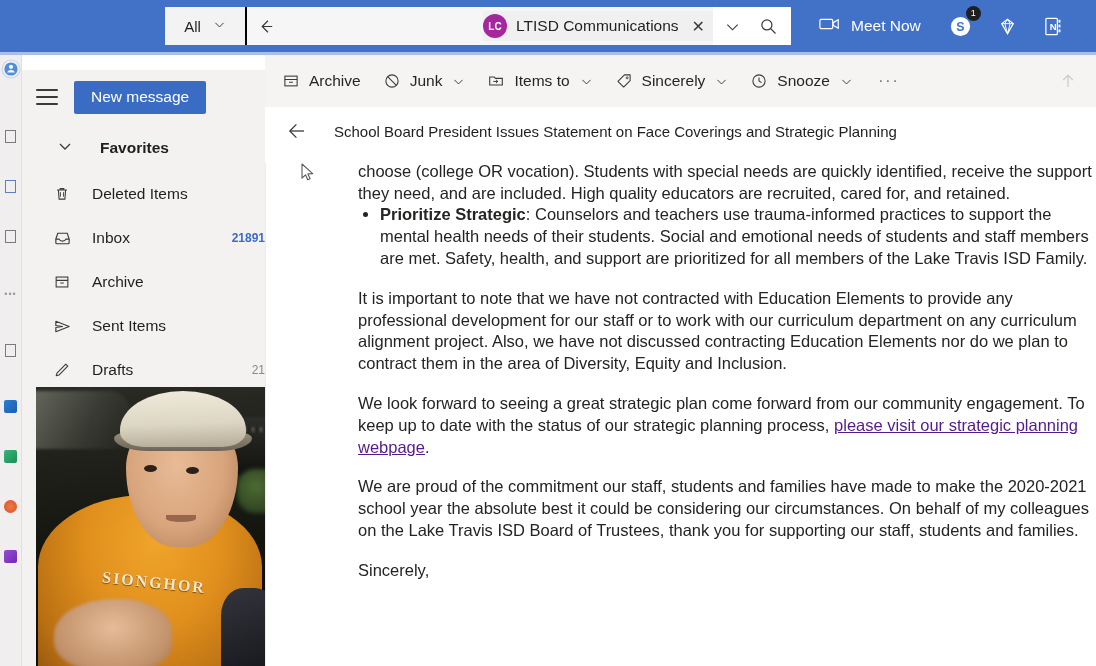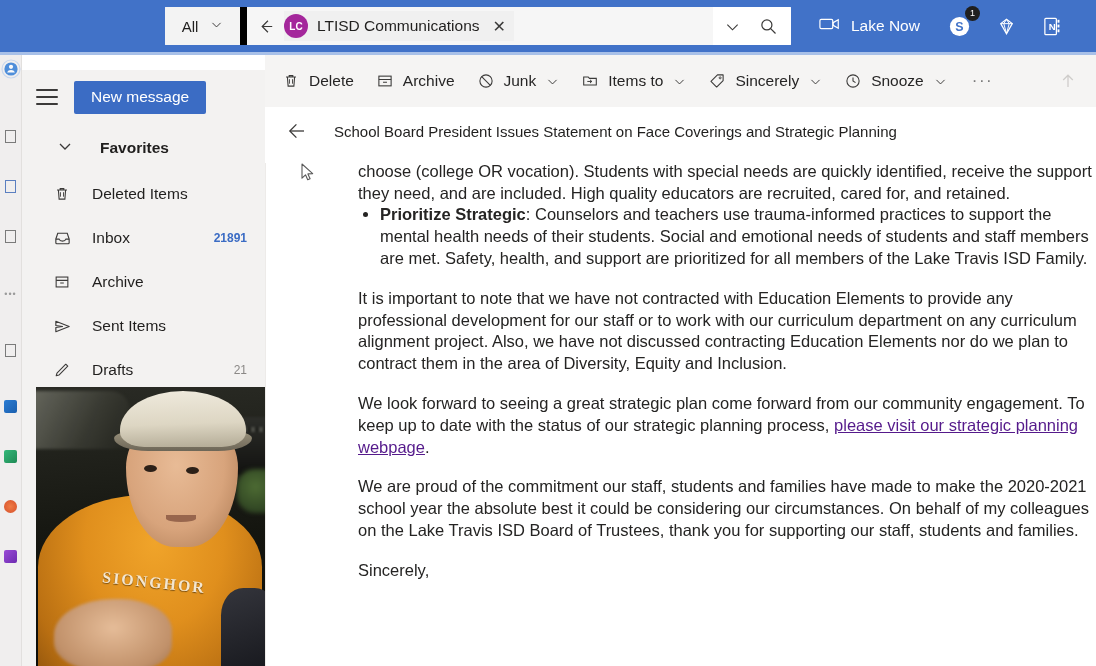--- a/index.html
+++ b/index.html
@@ -22,26 +22,26 @@
     padding-left: 2px;
   }
   .search-shell {
     width: 626px; height: 38px; background: #ffffff;
     display: flex; align-items: center; border-radius: 1px;
     overflow: hidden;
   }
   .scope-box {
     width: 82px; height: 38px; background: #f3f3f3;
     display: flex; align-items: center; justify-content: center; gap: 12px;
-    flex: 0 0 auto; border-right: 7px solid #000000;
+    flex: 0 0 auto; border-right: 2px solid #000000;
   }
   .scope-label { font-size: 15px; color: #201f1e; }
   .pill-area {
     display: flex; align-items: center; flex: 1 1 auto; height: 38px;
-    background: #f6f6f6; padding-left: 10px; gap: 8px;
+    background: #f6f6f6; padding-left: 10px; gap: 8px; justify-content: space-between;
   }
   .back-arrow-search { color: #3b3a39; display: flex; align-items: center; }
   .recip-pill {
     display: flex; align-items: center; gap: 9px;
     height: 30px; padding: 0 4px 0 0;
     background: #f0f0f0;
   }
   .avatar-lc {
     width: 24px; height: 24px; border-radius: 50%;
     background: #a4279b; color: #fff;
@@ -99,21 +99,21 @@
     display: flex; align-items: center; border: none; cursor: pointer;
     border-radius: 2px; font-family: inherit;
   }
   .fav-row {
     display: flex; align-items: center; height: 48px; padding-left: 35px; gap: 27px;
     cursor: pointer;
   }
   .fav-label { font-size: 15.5px; color: #201f1e; font-weight: 600; }
   .folder-item {
     display: flex; align-items: center; height: 44px;
-    padding-left: 30px; padding-right: 18px; gap: 20px; cursor: pointer;
+    padding-left: 30px; gap: 20px; cursor: pointer;
   }
   .fi-icon { width: 20px; height: 20px; color: #3b3a39; display:flex; align-items:center; justify-content:center; flex: 0 0 auto; }
   .fi-label { font-size: 15.5px; color: #201f1e; flex: 1 1 auto; }
   .fi-count { font-size: 12px; color: #3b6cc4; font-weight: 600; }
   .fi-count.dim { color: #8a8886; font-weight: 400; }
 
   
   .webcam {
     position: absolute; left: 36px; top: 387px; width: 255px; height: 279px;
     overflow: hidden; background: #1a1410;
@@ -270,21 +270,21 @@
       </div>
     </div>
 
     <div class="meet-now">
       <span>
         <svg width="22" height="16" viewBox="0 0 24 16">
           <rect x="1" y="3" width="14" height="10" rx="1.4" fill="none" stroke="#ffffff" stroke-width="1.3"></rect>
           <path d="M15.5 6.5L21 3.4v9.2l-5.5-3.1z" fill="none" stroke="#ffffff" stroke-width="1.3"></path>
         </svg>
       </span>
-      <span>Lake Now</span>
+      <span>Meet Now</span>
     </div>
 
     <div class="top-icons">
       <span class="top-icon">
         <svg width="23" height="23" viewBox="0 0 24 24">
           <circle cx="12" cy="12" r="10" fill="#ffffff"></circle>
           <text x="12" y="17" font-size="13" font-family="Liberation Sans, sans-serif" font-weight="bold" fill="#4172c8" text-anchor="middle">S</text>
         </svg>
         <span class="skype-badge">1</span>
       </span>
@@ -416,30 +416,20 @@
     <div class="wc-brim"></div>
     <div class="wc-cap"></div>
     <div class="wc-hand"></div>
     <div class="wc-mic"></div>
   </div>
 
   <div class="reading"></div>
 
   <div class="cmdbar">
 
-    <div class="cmd">
-      <span class="cmd-ic">
-        <svg width="18" height="18" viewBox="0 0 20 20">
-          <path d="M4.5 5.5h11M8 5.5V4h4v1.5" fill="none" stroke="#3b3a39" stroke-width="1.2"></path>
-          <path d="M6 5.5l.8 10.2h6.4L14 5.5" fill="none" stroke="#3b3a39" stroke-width="1.2"></path>
-          <path d="M8.3 8v5M11.7 8v5" stroke="#3b3a39" stroke-width="1"></path>
-        </svg>
-      </span>
-      <span>Delete</span>
-    </div>
 
     <div class="cmd">
       <span class="cmd-ic">
         <svg width="18" height="18" viewBox="0 0 20 20">
           <rect x="3.2" y="4.6" width="13.6" height="10.8" fill="none" stroke="#3b3a39" stroke-width="1.2"></rect>
           <path d="M3.2 8.3h13.6M7.8 11.3h4.4" fill="none" stroke="#3b3a39" stroke-width="1.2"></path>
         </svg>
       </span>
       <span>Archive</span>
     </div>

